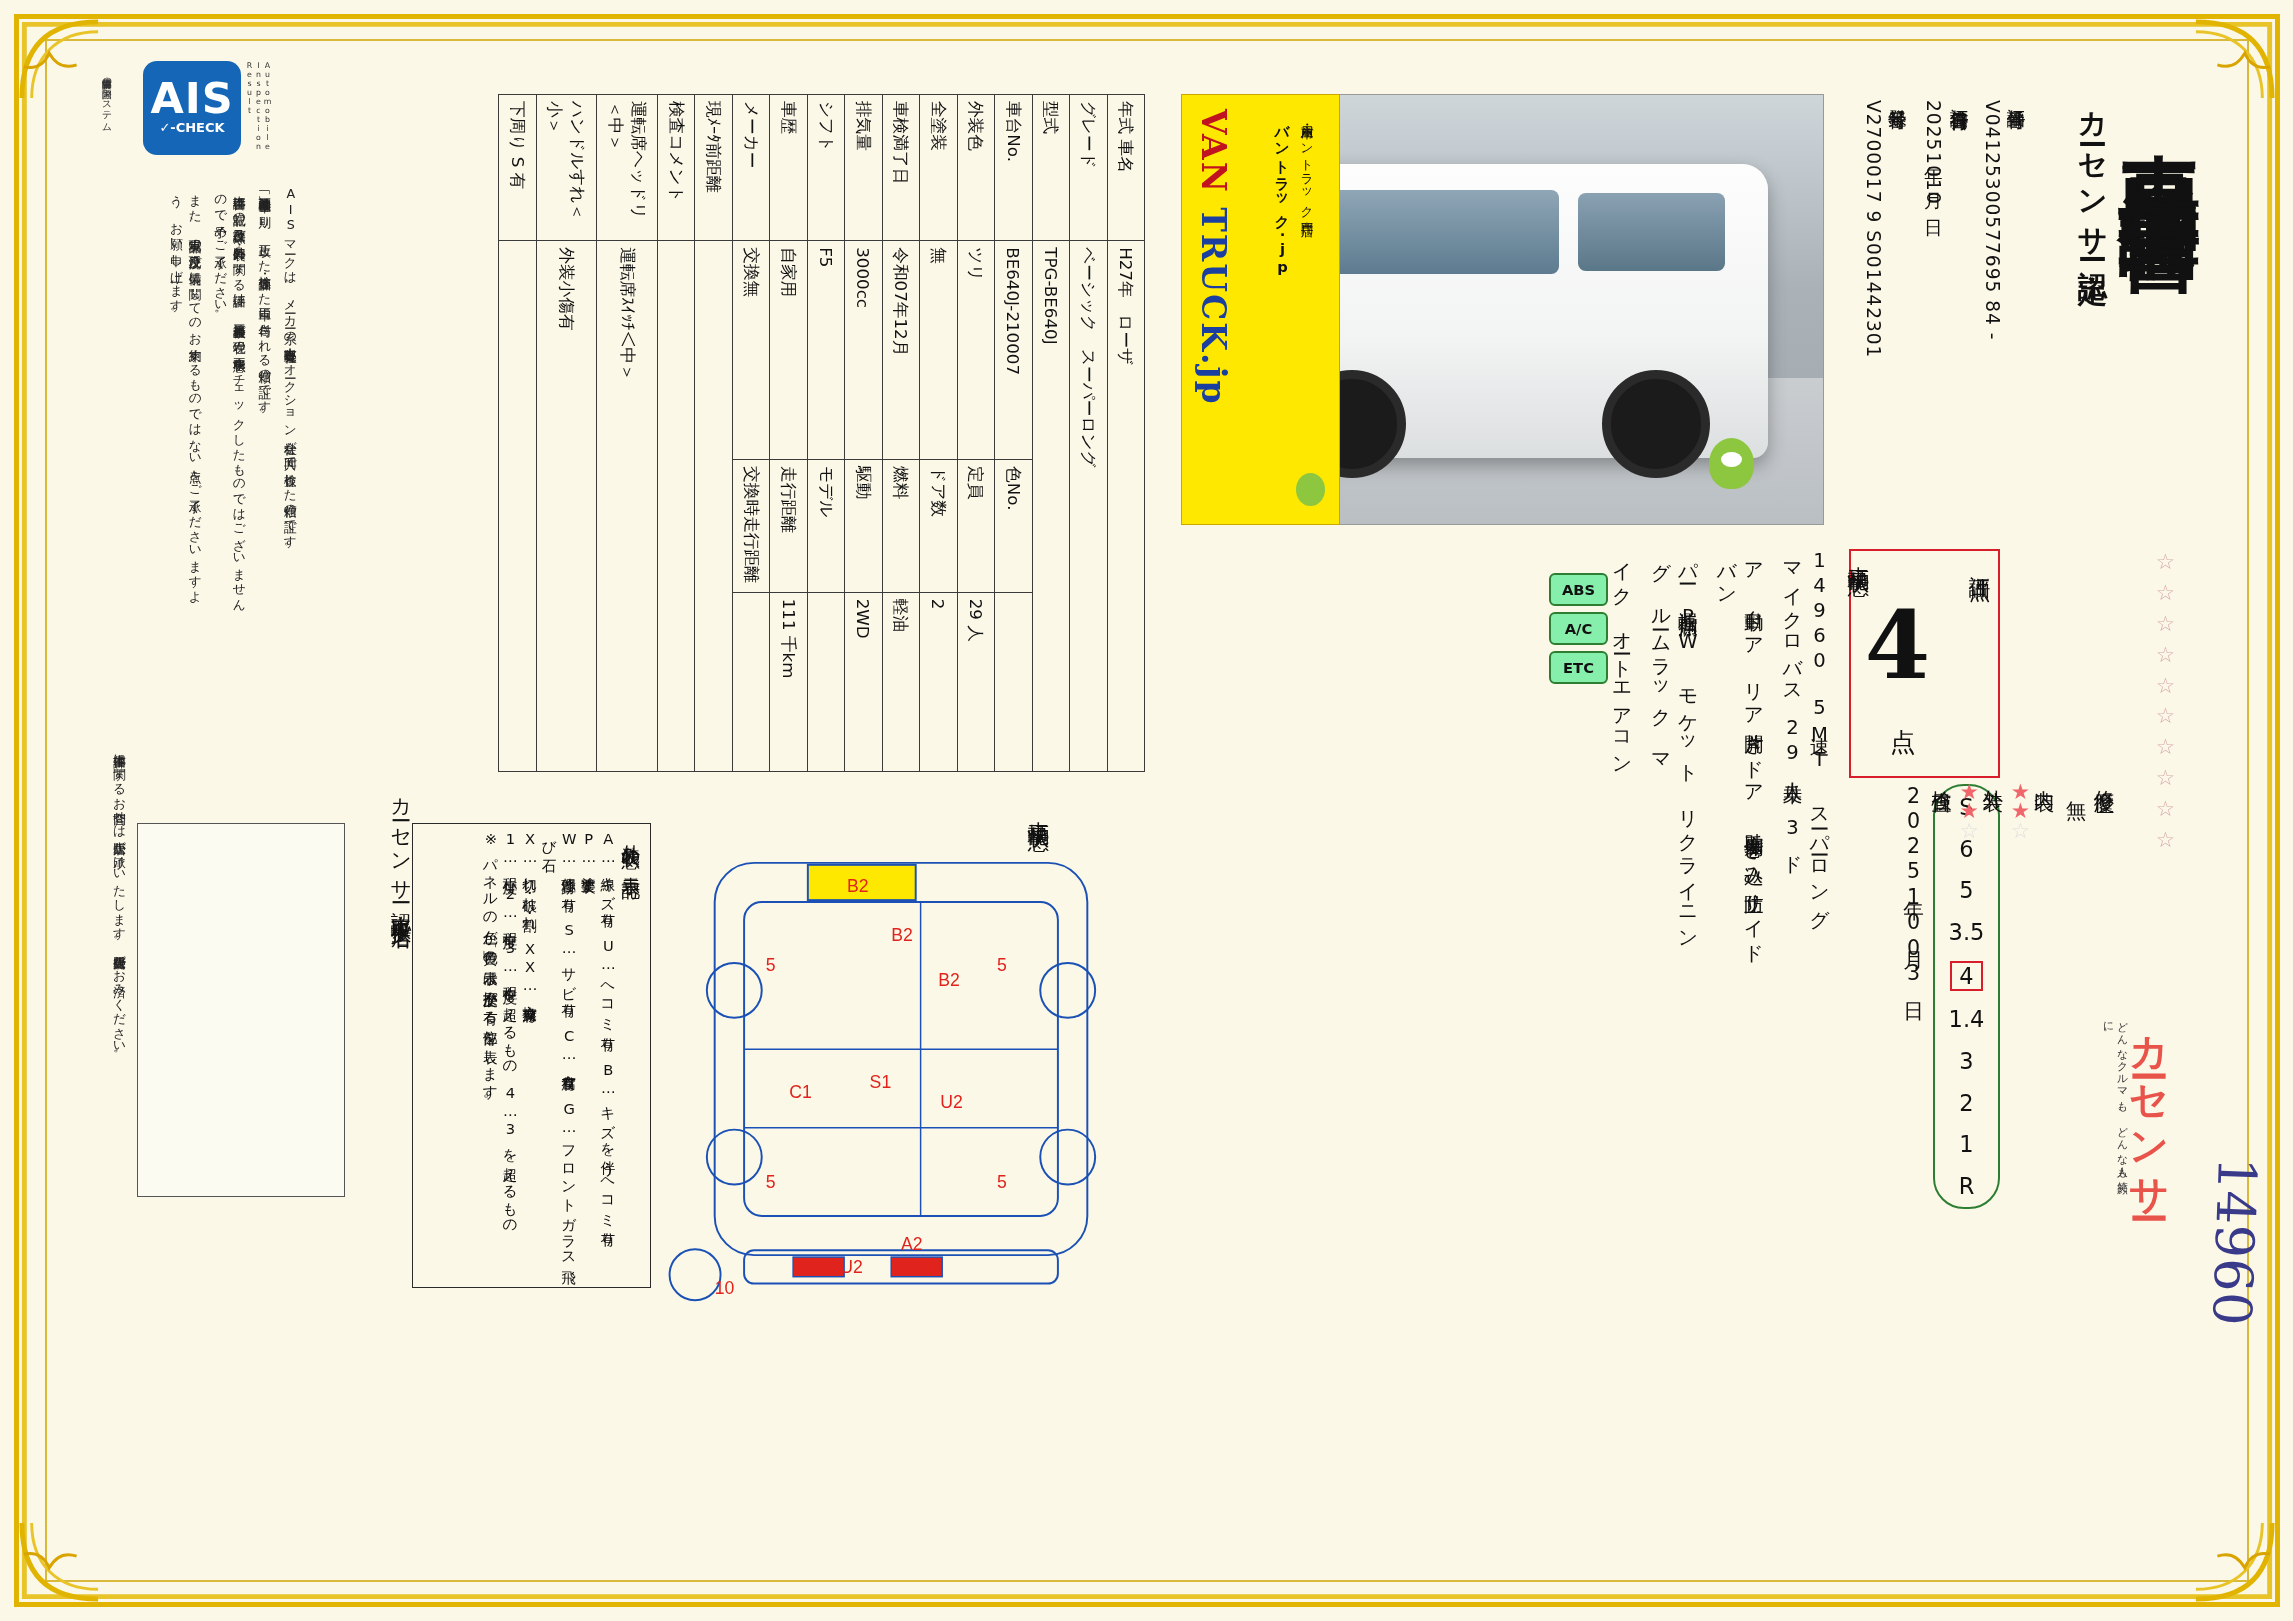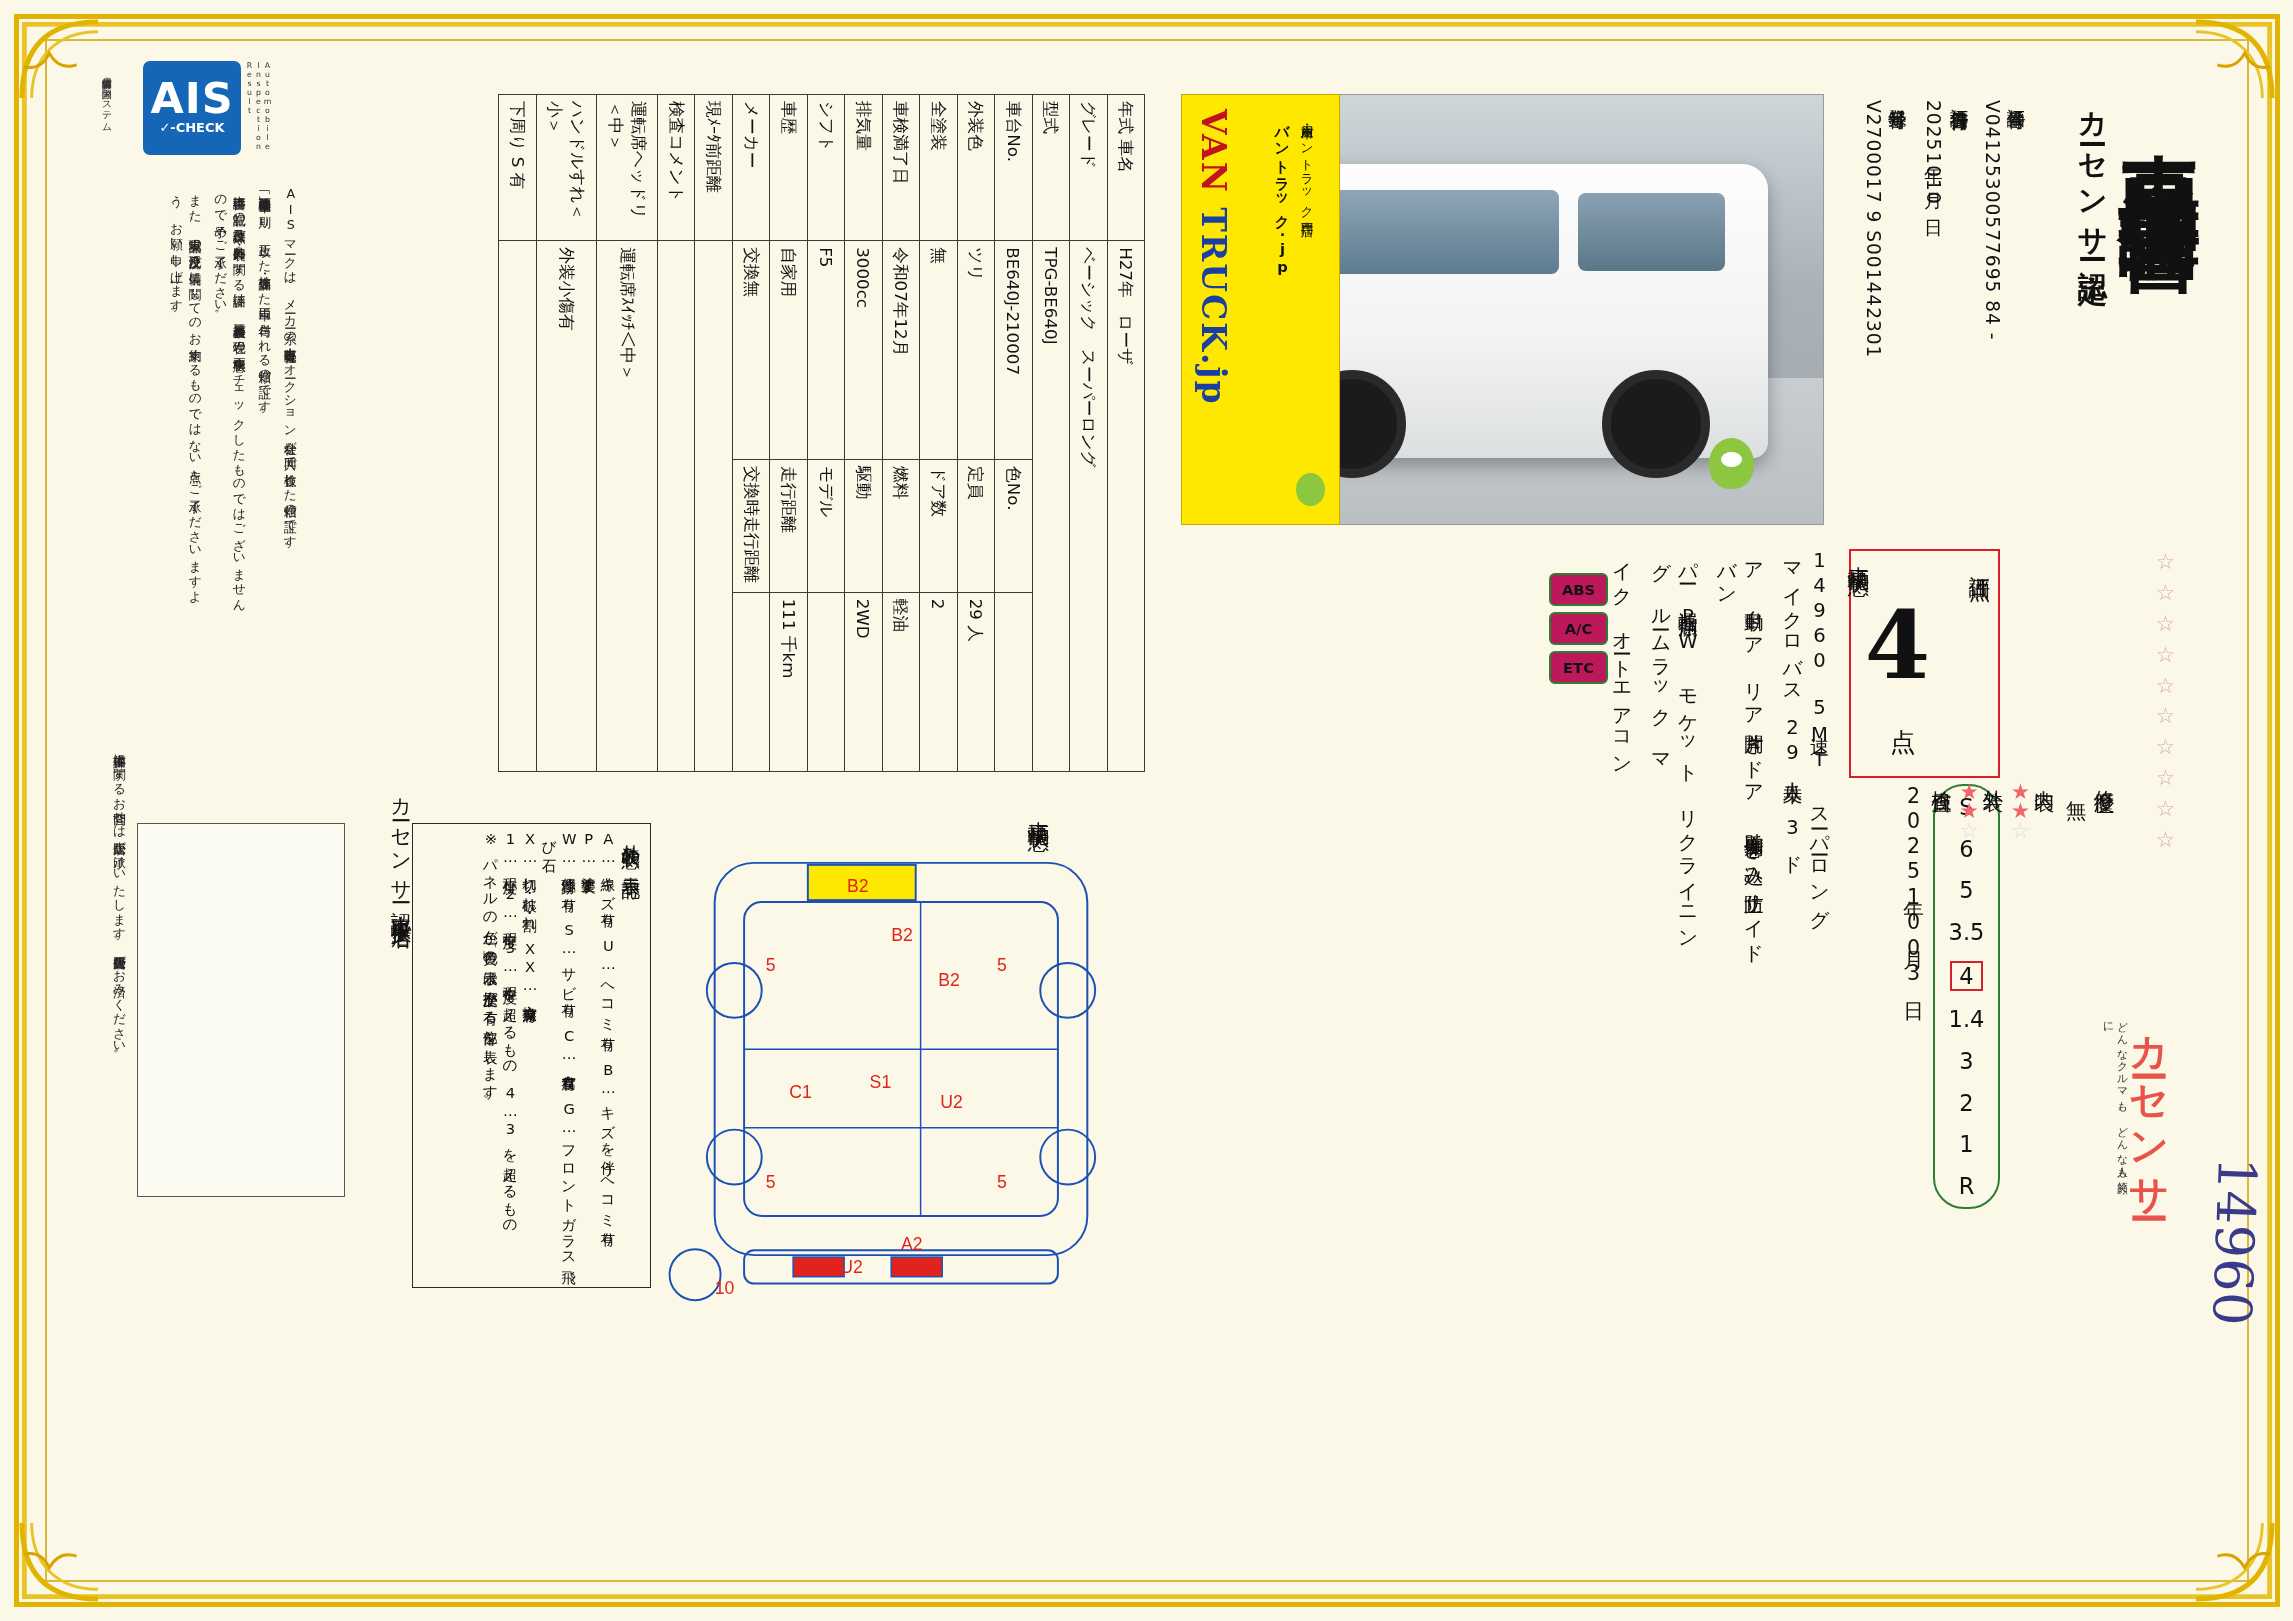--- a/index.html
+++ b/index.html
@@ -69,21 +69,21 @@
     font-size:18.6px;color:#111;letter-spacing:1px;
   }
   #doc-nums .val{
     writing-mode:vertical-rl;text-orientation:mixed;
     font-size:18.6px;color:#111;margin-top:5.9px;letter-spacing:1px;
   }
 
   
   #ais-logo{position:absolute;left:143px;top:61px;width:116px;height:110px;}
   #ais-logo .badge{
-    width:98px;height:94px;border-radius:7px;
+    width:98px;height:94px;border-radius:14px;
     background:#1566b7;color:#fff;
     display:flex;flex-direction:column;align-items:center;justify-content:center;
     font-weight:bold;
   }
   #ais-logo .badge .a{font-size:43px;line-height:35px;letter-spacing:1px;}
   #ais-logo .badge .chk{font-size:13px;margin-top:3.9px;}
   #ais-logo .cap{
     position:absolute;left:-43px;top:9.8px;
     writing-mode:vertical-rl;text-orientation:upright;
     font-size:9.8px;color:#333;letter-spacing:0px;
@@ -283,21 +283,21 @@
     writing-mode:vertical-rl;text-orientation:upright;
     font-size:21.6px;color:#111;letter-spacing:2.9px;
   }
   #eq-icons{
     position:absolute;right:686px;top:573px;
     display:flex;flex-direction:column;gap:5.9px;
   }
   #eq-icons .ic{
     width:55px;height:29px;border:2px solid #2d7d32;border-radius:5.9px;
     display:flex;align-items:center;justify-content:center;
-    font-size:14.7px;color:#111;background:#be185d;font-weight:bold;
+    font-size:14.7px;color:#111;background:#86efac;font-weight:bold;
   }
 
   
   #diagram{
     position:absolute;left:597px;top:804px;width:608px;height:510px;
   }
   #diagram svg{width:100%;height:100%;}
   #diagram-title{
     position:absolute;left:1024px;top:804px;
     writing-mode:vertical-rl;text-orientation:upright;

